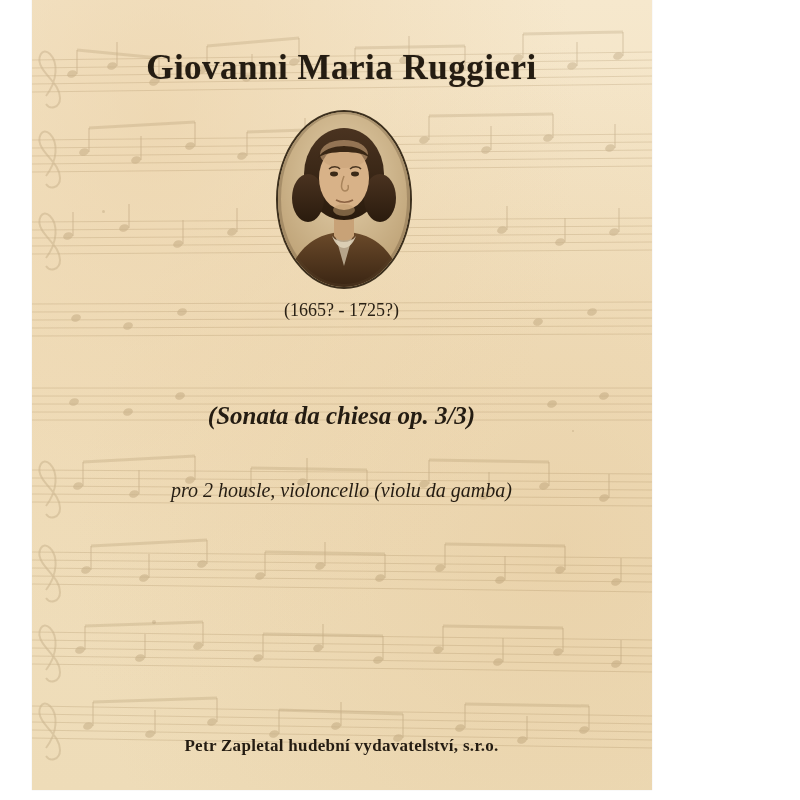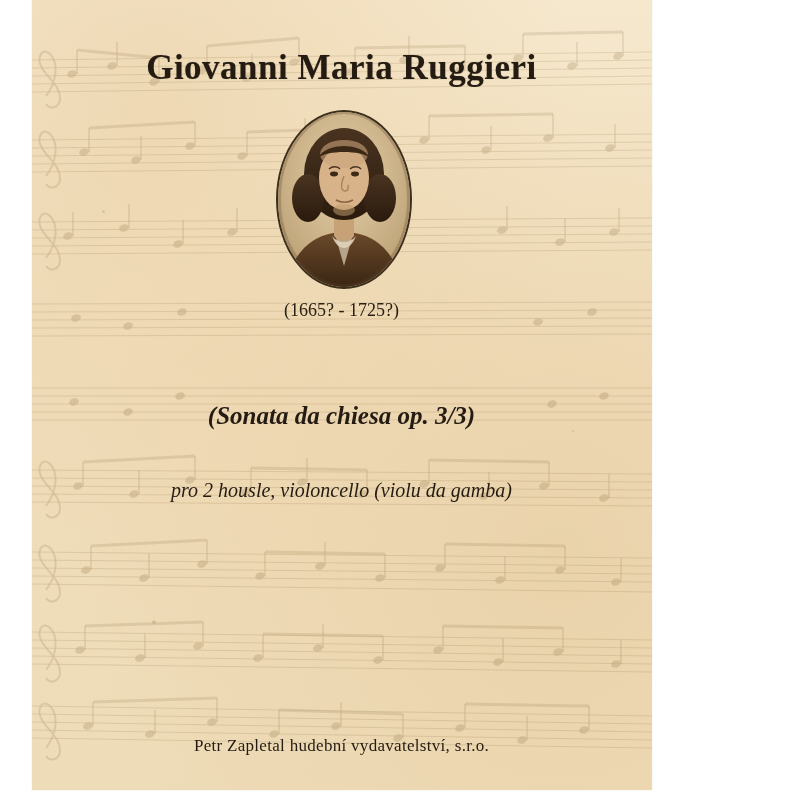--- a/index.html
+++ b/index.html
@@ -130,21 +130,21 @@
     color: #241c12;
     margin-top: 16px;
   }
 
   .publisher {
     position: absolute;
     bottom: 34px;
     left: 0;
     right: 0;
     font-size: 17px;
-    font-weight: normal;
+    font-weight: bold;
     letter-spacing: 0.3px;
     color: #241c12;
     margin-top: 17px;
   }
 
   .speck {
     position: absolute;
     background: rgba(120,95,55,0.18);
     border-radius: 50%;
   }

